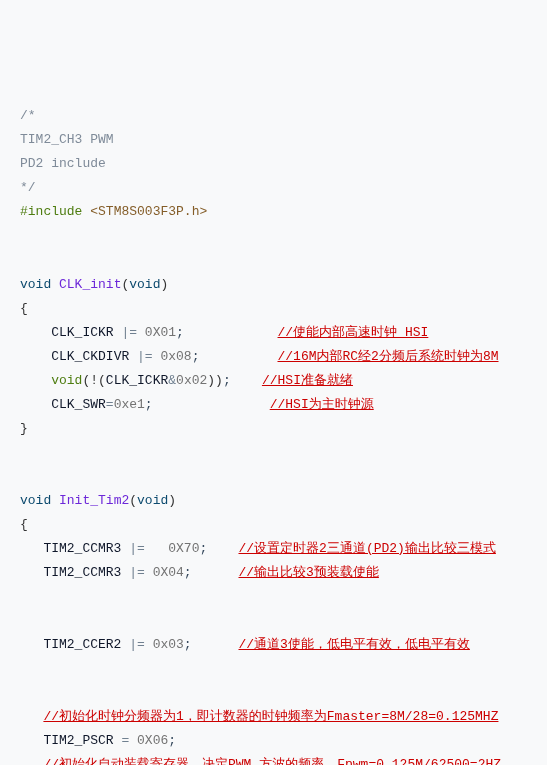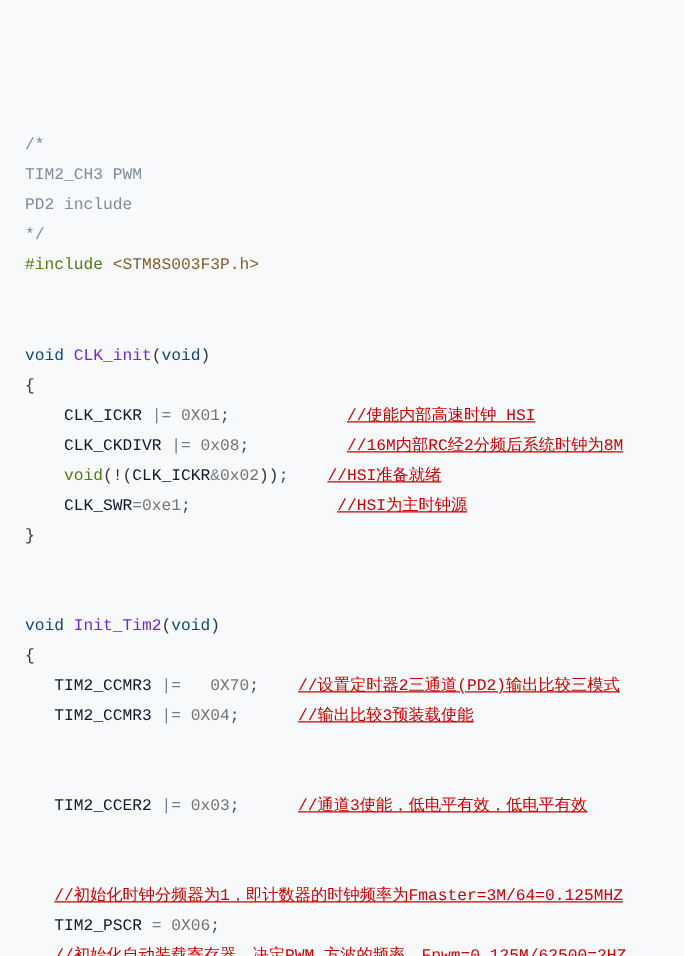--- a/index.html
+++ b/index.html
@@ -44,21 +44,21 @@
     <span class="ident">CLK_SWR</span><span class="op">=</span><span class="numhex">0xe1</span><span class="semi">;</span>               <span class="chinese-comment">//HSI为主时钟源</span>
 <span class="brace">}</span>
 <div> </div>
 <span class="type">void</span><span class="funcname"> Init_Tim2</span><span class="paren">(</span><span class="type">void</span><span class="paren">)</span>
 <span class="brace">{</span>
    <span class="ident">TIM2_CCMR3</span><span class="op"> |=   </span><span class="numhex">0X70</span><span class="semi">;</span>    <span class="chinese-comment">//设置定时器2三通道(PD2)输出比较三模式</span>
    <span class="ident">TIM2_CCMR3</span><span class="op"> |= </span><span class="numhex">0X04</span><span class="semi">;</span>      <span class="chinese-comment">//输出比较3预装载使能</span>
 <div> </div>
    <span class="ident">TIM2_CCER2</span><span class="op"> |= </span><span class="numhex">0x03</span><span class="semi">;</span>      <span class="chinese-comment">//通道3使能，低电平有效，低电平有效</span>
 <div> </div>
-   <span class="chinese-comment">//初始化时钟分频器为1，即计数器的时钟频率为Fmaster=3M/64=0.125MHZ</span>
+   <span class="chinese-comment">//初始化时钟分频器为1，即计数器的时钟频率为Fmaster=8M/28=0.125MHZ</span>
    <span class="ident">TIM2_PSCR</span><span class="op"> = </span><span class="numhex">0X06</span><span class="semi">;</span>
    <span class="chinese-comment">//初始化自动装载寄存器，决定PWM 方波的频率，Fpwm=0.125M/62500=2HZ</span>
    
    
    
    
    
 
 
    

